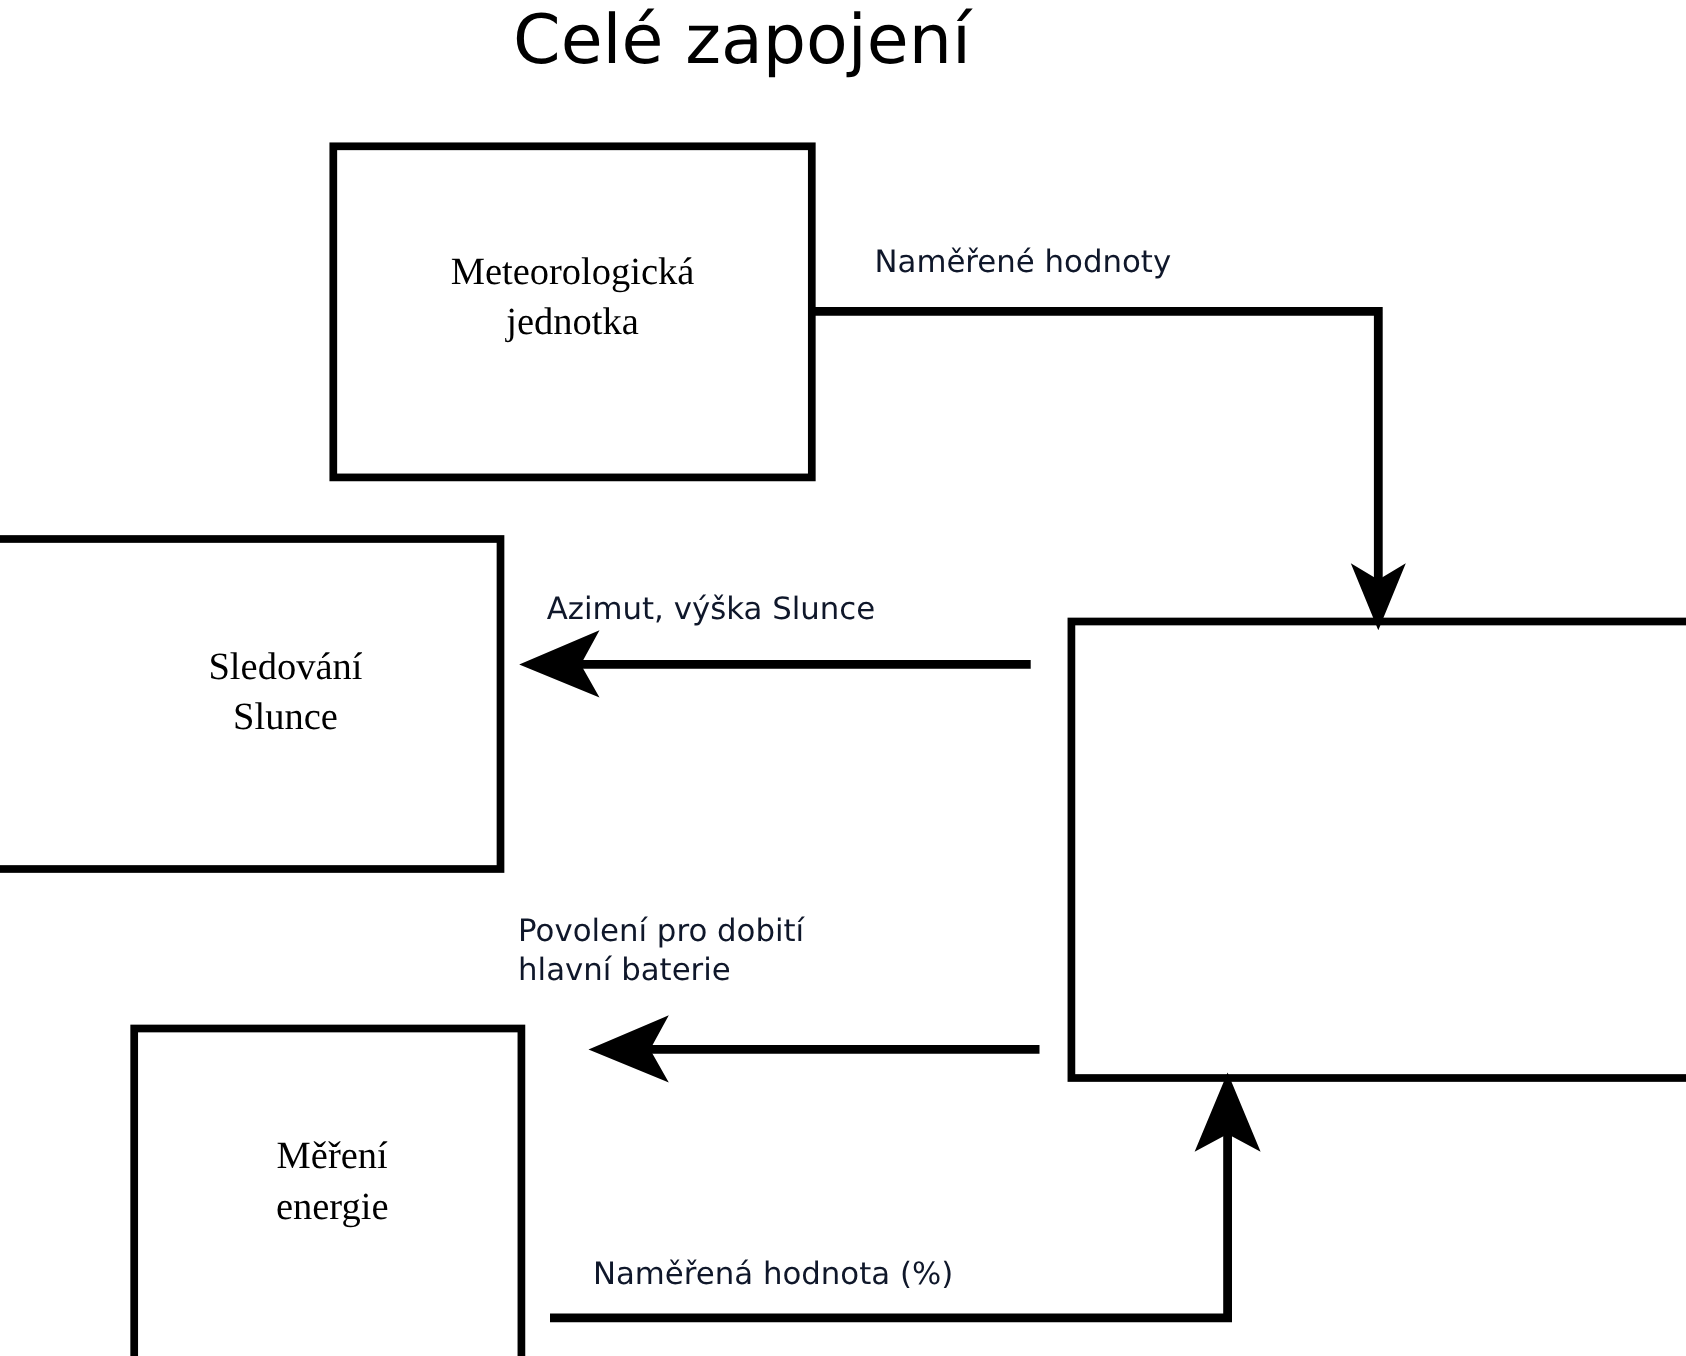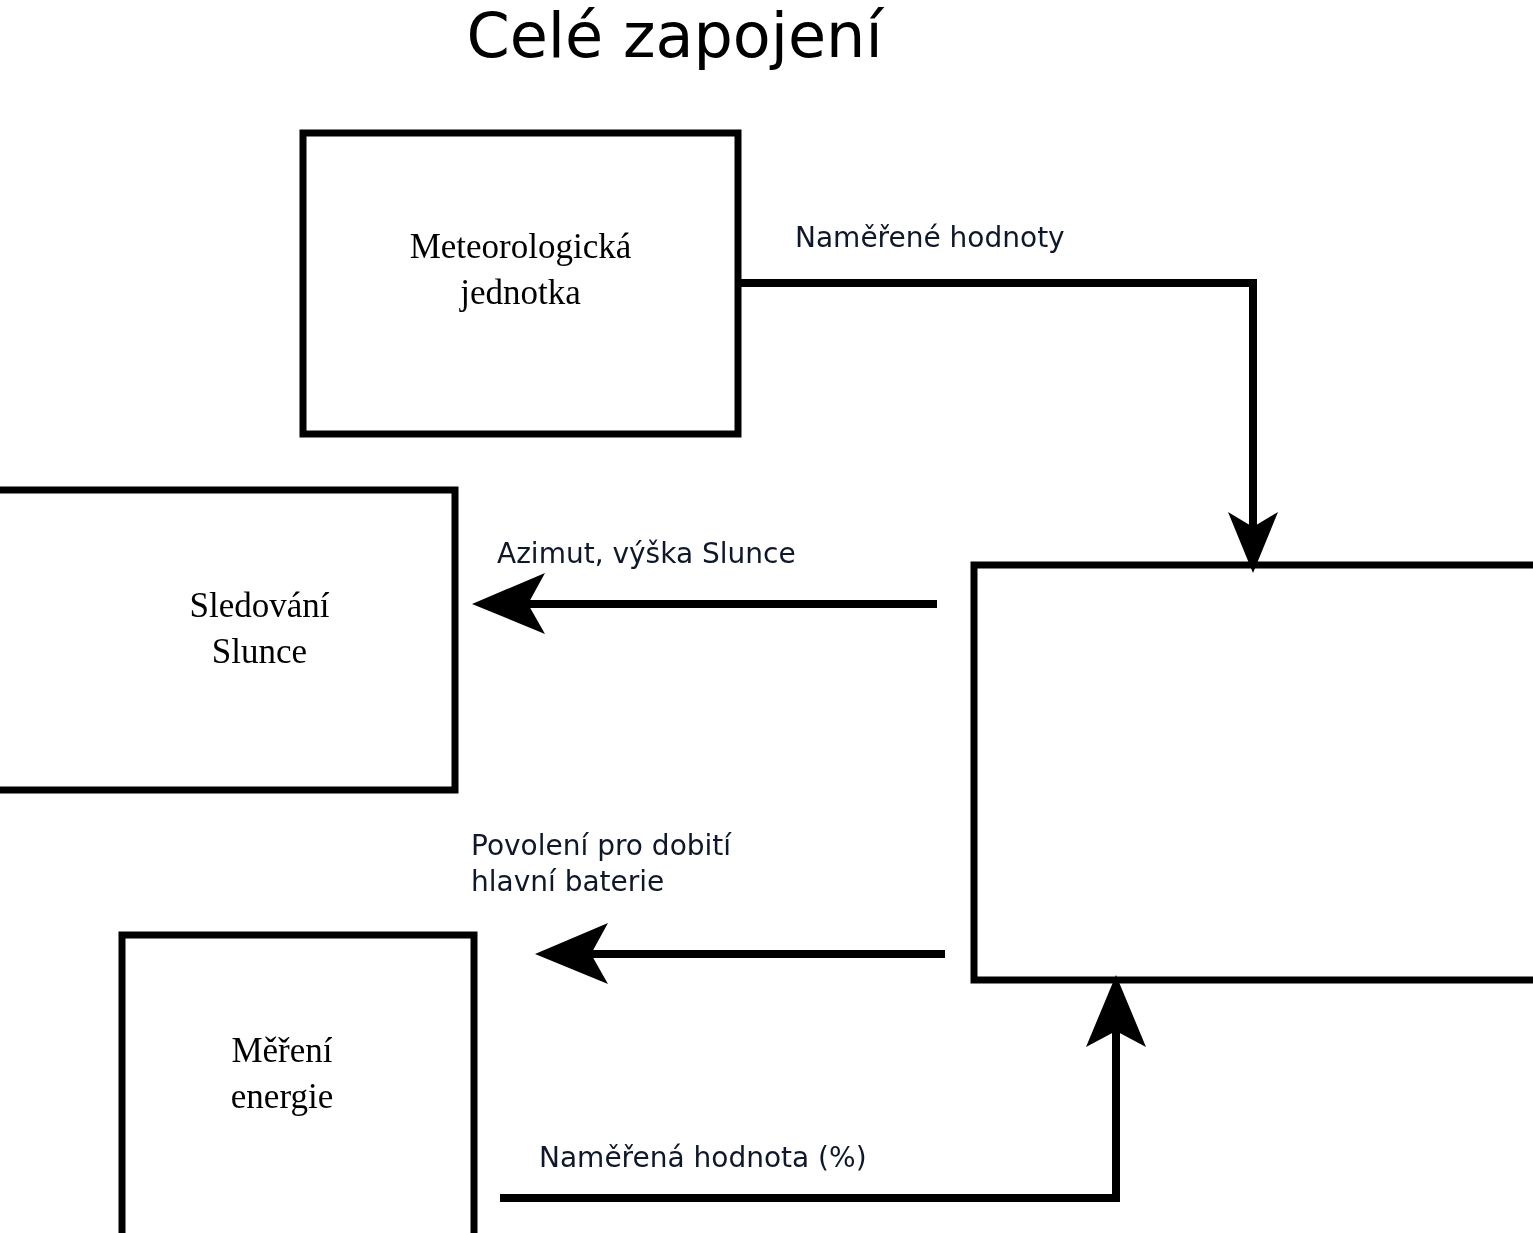--- a/index.html
+++ b/index.html
@@ -92,21 +92,21 @@
     </g>
   </svg>
 
   <div class="node-label" style="left:303px; top:224px; width:435px;">Meteorologická
 jednotka</div>
 
   <div class="node-label" style="left:0px; top:583px; width:447px;margin-left:36px;">Sledování
 Slunce</div>
 
 
-  <div class="node-label" style="left:106px; top:1028px; width:352px;">Měření
+  <div class="node-label" style="left:126px; top:1028px; width:352px;">Měření
 energie</div>
 
   <div class="edge-label" style="left:795px; top:220px;">Naměřené hodnoty</div>
 
   <div class="edge-label" style="left:497px; top:500px;margin-top:36px;">Azimut, výška Slunce</div>
 
   <div class="edge-label" style="left:471px; top:828px;">Povolení pro dobití
 hlavní baterie</div>
 
   <div class="edge-label" style="left:539px; top:1140px;">Naměřená hodnota (%)</div>

